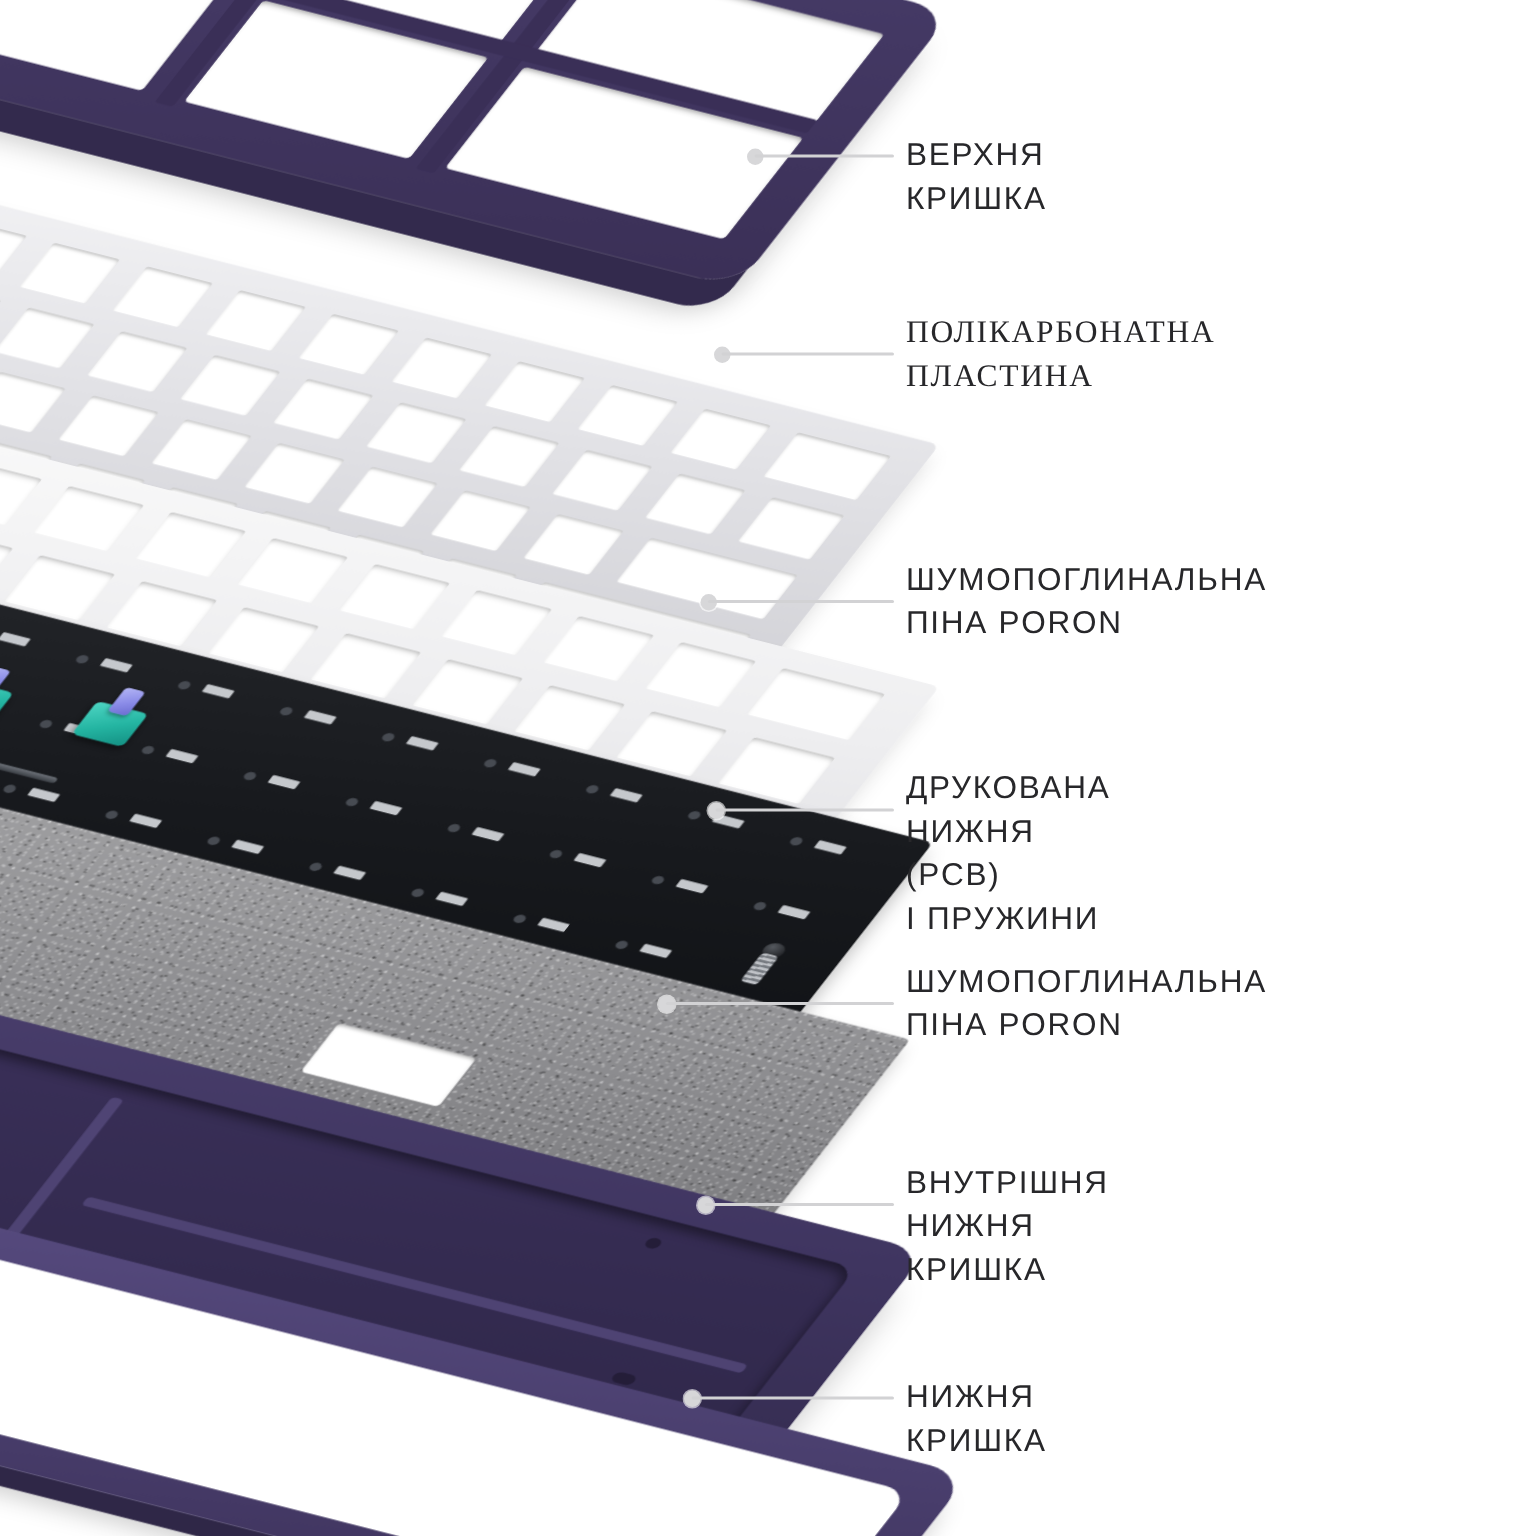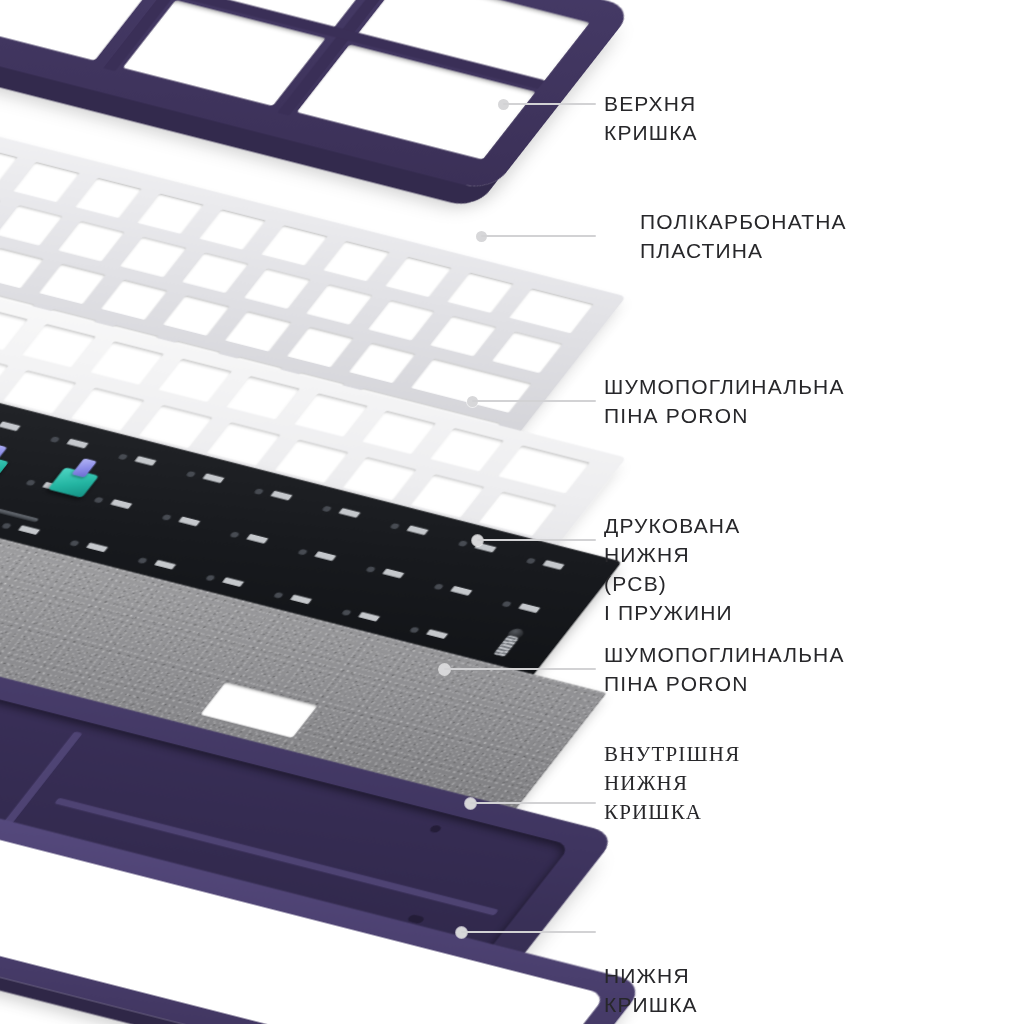--- a/index.html
+++ b/index.html
@@ -356,21 +356,21 @@
 
   <div id="callouts">
       <div class="callout">
         <div class="leader-dot" style="left: 498px; top: 99px;"></div>
         <div class="leader" style="left: 503px; top: 103px; width: 93px;"></div>
         <div class="label" style="left: 604px; top: 89px;">ВЕРХНЯ КРИШКА</div>
       </div>
       <div class="callout">
         <div class="leader-dot" style="left: 476px; top: 231px;"></div>
         <div class="leader" style="left: 481px; top: 235px; width: 115px;"></div>
-        <div class="label" style="left: 640px; top: 207px;">ПОЛІКАРБОНАТНА
+        <div class="label" style="left: 604px; top: 207px; font-family: Liberation Serif, serif;">ПОЛІКАРБОНАТНА
 ПЛАСТИНА</div>
       </div>
       <div class="callout">
         <div class="leader-dot" style="left: 467px; top: 396px;"></div>
         <div class="leader" style="left: 472px; top: 400px; width: 124px;"></div>
         <div class="label" style="left: 604px; top: 372px;">ШУМОПОГЛИНАЛЬНА
 ПІНА PORON</div>
       </div>
       <div class="callout">
         <div class="leader-dot" style="left: 472px; top: 535px;"></div>
@@ -380,23 +380,23 @@
       </div>
       <div class="callout">
         <div class="leader-dot" style="left: 439px; top: 664px;"></div>
         <div class="leader" style="left: 444px; top: 668px; width: 152px;"></div>
         <div class="label" style="left: 604px; top: 640px;">ШУМОПОГЛИНАЛЬНА
 ПІНА PORON</div>
       </div>
       <div class="callout">
         <div class="leader-dot" style="left: 465px; top: 798px;"></div>
         <div class="leader" style="left: 470px; top: 802px; width: 126px;"></div>
-        <div class="label" style="left: 604px; top: 740px; font-family: Liberation Serif, serif;">ВНУТРІШНЯ НИЖНЯ
+        <div class="label" style="left: 604px; top: 774px;">ВНУТРІШНЯ НИЖНЯ
 КРИШКА</div>
       </div>
       <div class="callout">
         <div class="leader-dot" style="left: 456px; top: 927px;"></div>
         <div class="leader" style="left: 461px; top: 931px; width: 135px;"></div>
-        <div class="label" style="left: 604px; top: 961px;">НИЖНЯ КРИШКА</div>
+        <div class="label" style="left: 604px; top: 917px;">НИЖНЯ КРИШКА</div>
       </div>
     </div>
 
 </div>
 
 </body></html>

